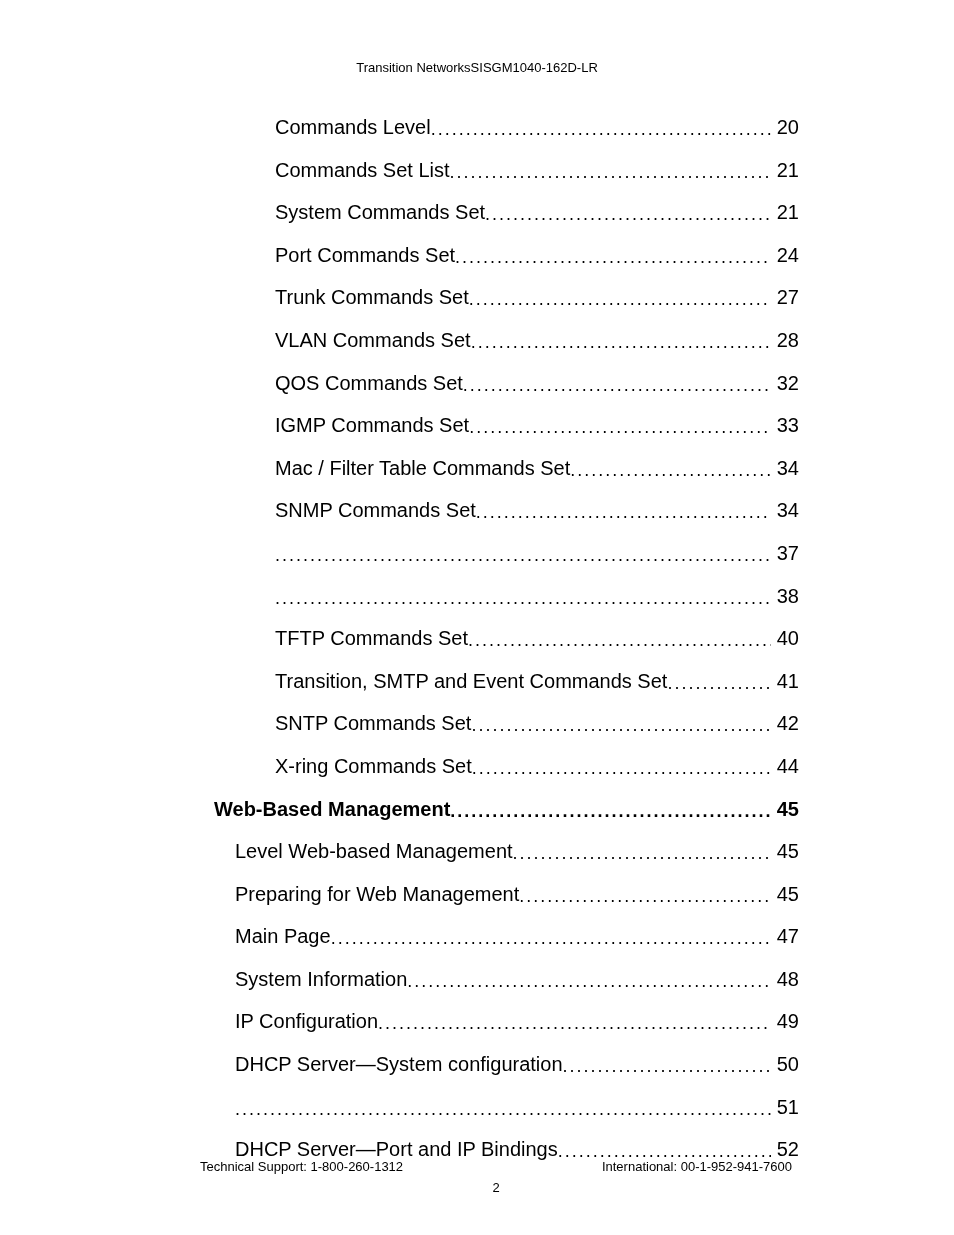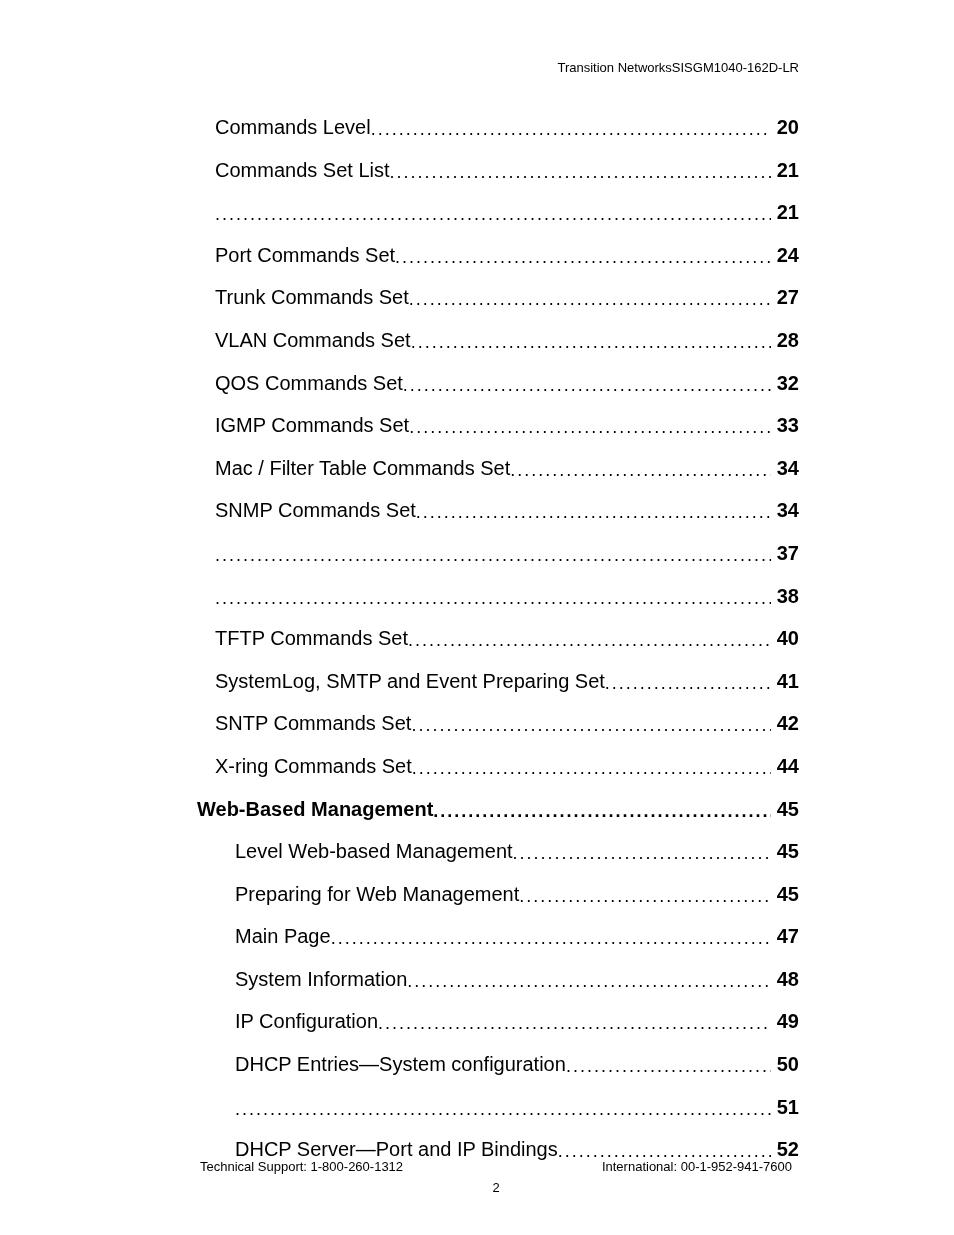--- a/index.html
+++ b/index.html
@@ -7,56 +7,55 @@
       font-family: Arial, Helvetica, sans-serif;
       background: #fff;
       width: 954px;
       height: 1235px;
       padding: 60px 155px 40px 155px;
       color: #000;
       position: relative;
     }
     .header {
       display: flex;
-      justify-content: flex-end;
+      justify-content: center;
       font-size: 13px;
       margin-bottom: 40px;
     }
     .toc {
       margin-top: 10px;
     }
     .toc-entry {
       display: flex;
       align-items: baseline;
       font-size: 20px;
       line-height: 1.2;
       margin-bottom: 18px;
       white-space: nowrap;
     }
-    .toc-entry.level-3 { margin-left: 60px; }
-    .toc-entry.level-1 { margin-left: 42px; font-weight: bold; justify-content: space-between; }
+    .toc-entry.level-3 { margin-left: 120px; }
+    .toc-entry.level-1 { margin-left: 59px; font-weight: bold; justify-content: space-between; }
     .toc-entry.level-2 { margin-left: 80px; }
     .toc-title { flex: 0 0 auto; }
     .toc-dots {
       flex: 1 1 auto;
       overflow: hidden;
       letter-spacing: 2px;
       font-size: 18px;
       position: relative;
       bottom: -1px;
     }
     .toc-dots::before {
       content: "...............................................................................................................";
     }
     .toc-page {
       flex: 0 0 auto;
       min-width: 28px;
       text-align: right;
       padding-left: 4px;
-      font-weight: bold;
     }
     .footer {
       position: absolute;
       bottom: 40px;
       left: 200px;
       right: 162px;
       font-size: 13px;
     }
     .footer-top {
       display: flex;
@@ -81,20 +80,21 @@
       <span class="toc-title">Commands Level</span>
       <span class="toc-dots"></span>
       <span class="toc-page"> 20</span>
     </div>
     <div class="toc-entry level-3">
       <span class="toc-title">Commands Set List</span>
       <span class="toc-dots"></span>
       <span class="toc-page"> 21</span>
     </div>
     <div class="toc-entry level-3">
+      <span class="toc-title">System Commands Set</span>
       <span class="toc-dots"></span>
       <span class="toc-page"> 21</span>
     </div>
     <div class="toc-entry level-3">
       <span class="toc-title">Port Commands Set</span>
       <span class="toc-dots"></span>
       <span class="toc-page"> 24</span>
     </div>
     <div class="toc-entry level-3">
       <span class="toc-title">Trunk Commands Set</span>
@@ -133,21 +133,21 @@
     <div class="toc-entry level-3">
       <span class="toc-dots"></span>
       <span class="toc-page"> 38</span>
     </div>
     <div class="toc-entry level-3">
       <span class="toc-title">TFTP Commands Set</span>
       <span class="toc-dots"></span>
       <span class="toc-page"> 40</span>
     </div>
     <div class="toc-entry level-3">
-      <span class="toc-title">SystemLog, SMTP and Event Preparing Set</span>
+      <span class="toc-title">Transition, SMTP and Event Commands Set</span>
       <span class="toc-dots"></span>
       <span class="toc-page"> 41</span>
     </div>
     <div class="toc-entry level-3">
       <span class="toc-title">SNTP Commands Set</span>
       <span class="toc-dots"></span>
       <span class="toc-page"> 42</span>
     </div>
     <div class="toc-entry level-3">
       <span class="toc-title">X-ring Commands Set</span>
@@ -178,21 +178,21 @@
       <span class="toc-title">System Information</span>
       <span class="toc-dots"></span>
       <span class="toc-page"> 48</span>
     </div>
     <div class="toc-entry level-2">
       <span class="toc-title">IP Configuration</span>
       <span class="toc-dots"></span>
       <span class="toc-page"> 49</span>
     </div>
     <div class="toc-entry level-2">
-      <span class="toc-title">DHCP Entries—System configuration</span>
+      <span class="toc-title">DHCP Server—System configuration</span>
       <span class="toc-dots"></span>
       <span class="toc-page"> 50</span>
     </div>
     <div class="toc-entry level-2">
       <span class="toc-dots"></span>
       <span class="toc-page"> 51</span>
     </div>
     <div class="toc-entry level-2">
       <span class="toc-title">DHCP Server—Port and IP Bindings</span>
       <span class="toc-dots"></span>

